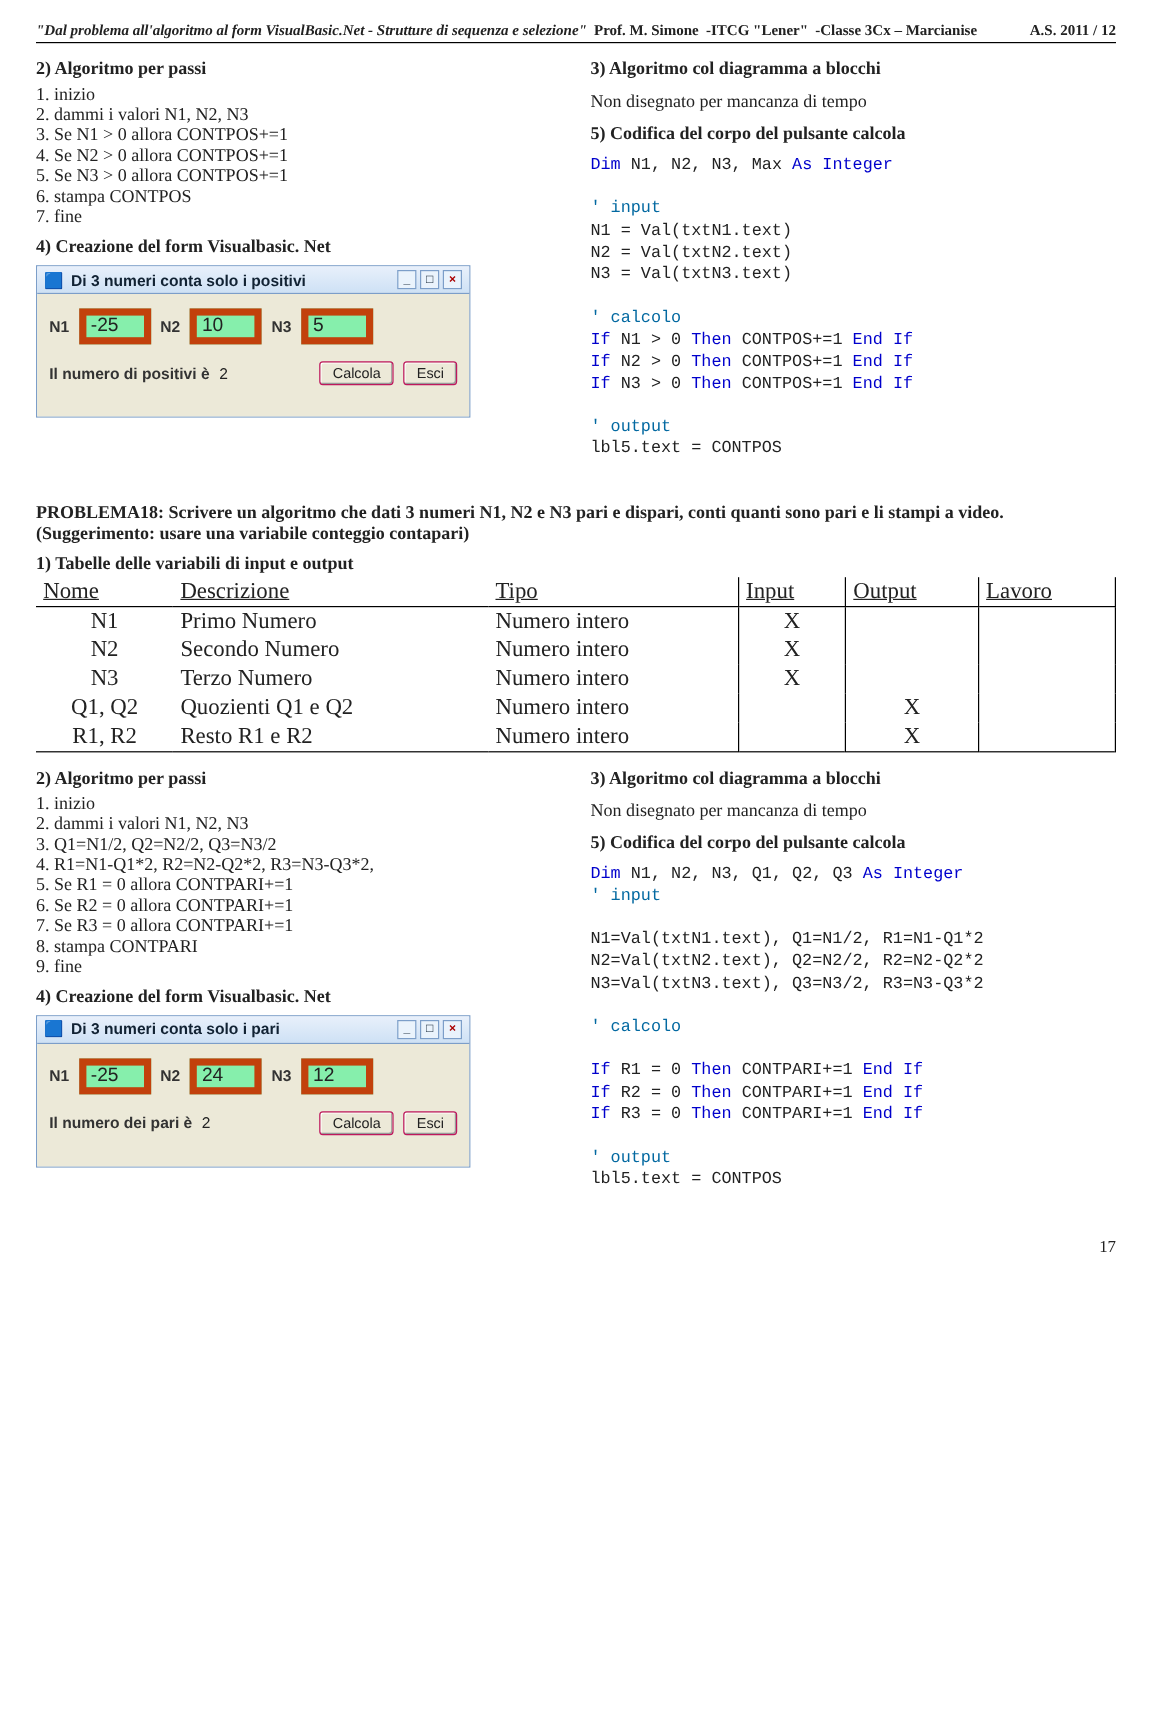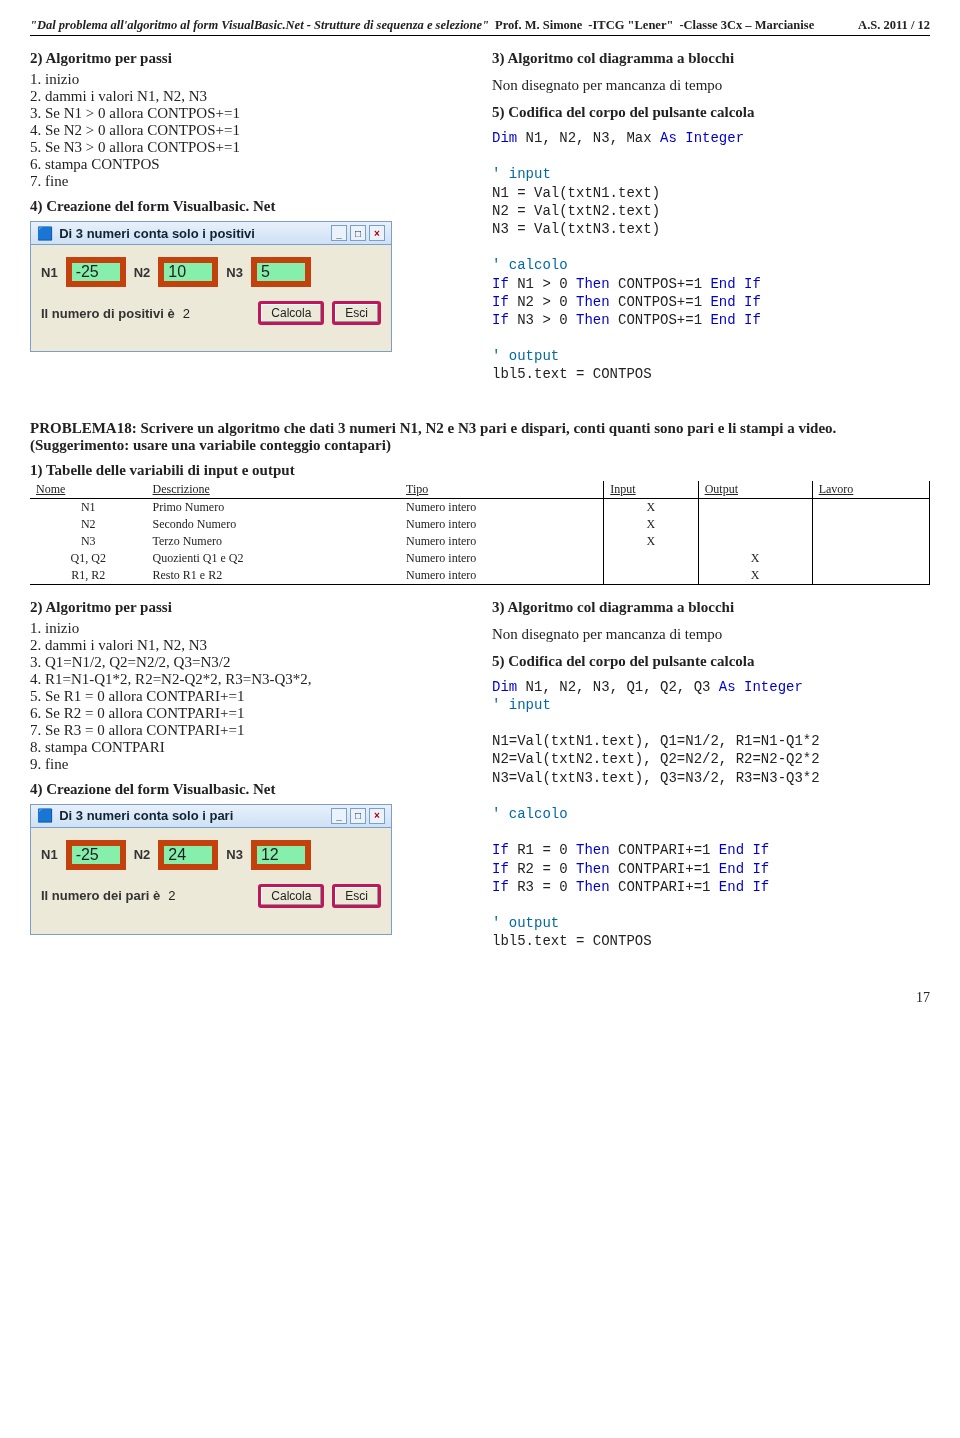--- a/index.html
+++ b/index.html
@@ -53,39 +53,39 @@
   }
   .vbwin .body {
     background:#ece9d8;padding:12px 10px;
   }
   .row { display:flex; align-items:center; gap:8px; margin-bottom:14px; }
   .txt {
     border:6px solid #c2410c;background:#86efac;width:40px;height:18px;
     display:inline-flex;align-items:center;padding:0 4px;font-size:16px;
   }
   .btn {
-    border:3px solid #be185d;background:#ece9d8;
+    border:1px solid #be185d;background:#ece9d8;
     padding:2px 10px;font-size:12px;border-radius:3px;
     box-shadow:inset -1px -1px #999, inset 1px 1px #fff;
   }
   .lbl { font-weight:bold;font-size:13px;color:#333;}
   .code {
     font-family: "Courier New", monospace;
     font-size: 14px;
     line-height: 1.3;
     white-space: pre;
   }
   .kw { color:#0000cc; }
   .cm { color:#0369a1; }
   .midtext { margin-top: 36px; margin-bottom: 8px; }
   table.vars {
     border-collapse: collapse;
     width: 100%;
     margin-top: 2px;
-    font-size:12px;
+    font-size:19px;
   }
   table.vars td, table.vars th {
     padding: 1px 6px;
     text-align: left;
   }
   table.vars .vline { border-right:1px solid #000; }
   table.vars .vlineL { border-left:1px solid #000; }
   table.vars tr.top td, table.vars tr.top th { border-bottom:1px solid #000; }
   .underline { text-decoration: underline; }
   .pagenum { text-align:right; margin-top:40px; font-size:14px;}

